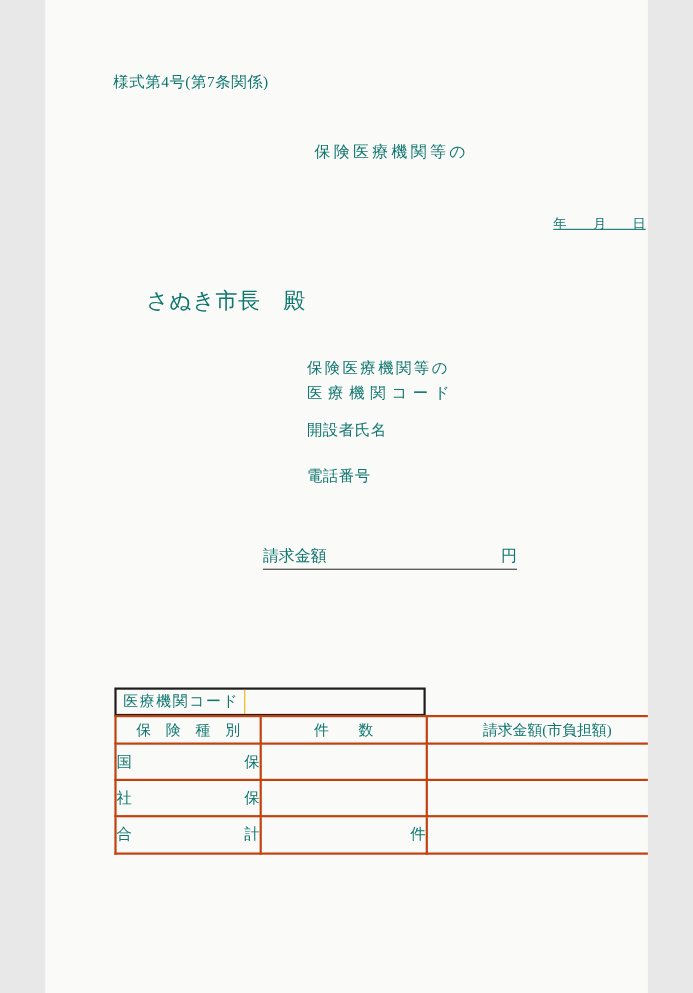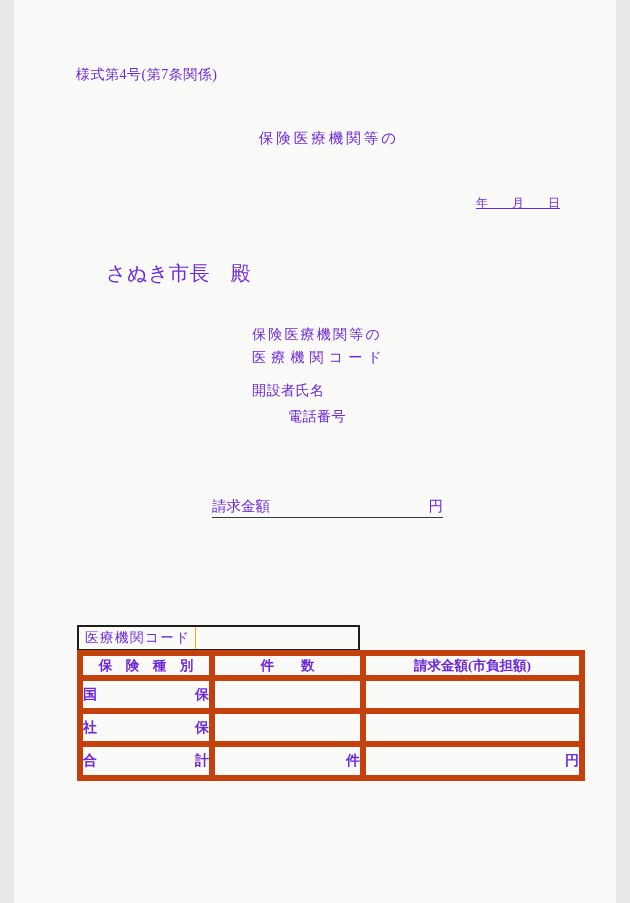--- a/index.html
+++ b/index.html
@@ -1,44 +1,44 @@
 <!DOCTYPE html>
 <html><head>
 <meta charset="utf-8">
 <style>
   * { margin: 0; padding: 0; box-sizing: border-box; }
   html, body { background: #e8e8e8; }
   .page {
     position: relative;
-    width: 602px;
+    width: 548px;
     height: 903px;
     margin: 0 auto;
     background: #fafaf9;
-    color: #6d28d9;
+    color: #0f766e;
     font-family: "Liberation Serif", "DejaVu Serif", serif;
     overflow: hidden;
   }
   .abs { position: absolute; white-space: nowrap; }
 
   .form-number { left: 62px; top: 66px; font-size: 14px; letter-spacing: 0.5px; }
 
   .title {
     left: 0; top: 129px; width: 630px;
     text-align: center; font-size: 14.5px; letter-spacing: 3px;
   }
 
   .date-line { left: 462px; top: 195px; font-size: 12px; text-decoration: underline; }
 
   .addressee { left: 92px; top: 260px; font-size: 20px; letter-spacing: 0.5px; }
 
   .provider-line { left: 238px; font-size: 14px; }
   .provider-line.l1 { top: 326px; letter-spacing: 2.2px; }
   .provider-line.l2 { top: 349px; letter-spacing: 5.2px; }
   .provider-line.l3 { top: 382px; letter-spacing: 0.5px; }
-  .provider-line.l4 { top: 408px; letter-spacing: 0.5px; margin-left: 36px; }
+  .provider-line.l4 { top: 424px; letter-spacing: 0.5px; }
 
   .claim-line {
     left: 198px; top: 496px; width: 231px; height: 22px;
     display: flex; justify-content: space-between; align-items: flex-end;
     border-bottom: 1px solid #3a3a3a;
     font-size: 14.5px; line-height: 21px; gap: 13px;
   }
   .claim-value { flex: 1; }
 
   .body-par { left: 63px; top: 562px; width: 525px; font-size: 14px; line-height: 24px; }
@@ -57,22 +57,22 @@
     font-size: 13.5px; letter-spacing: 1.5px;
     white-space: nowrap;
   }
   .code-value { flex: 1; height: 100%; }
 
   table.main-table {
     position: absolute; left: 63px; top: 650px;
     width: 502px; border-collapse: collapse; table-layout: fixed;
   }
   .main-table th, .main-table td {
-    border: 6px solid #c2410c;
-    font-weight: bold;
+    border: 2px solid #c2410c;
+    font-weight: normal;
     font-size: 14px;
     padding: 0;
   }
   .main-table th { height: 25px; font-size: 13.5px; text-align: center; vertical-align: middle; }
   .main-table td { height: 33px; vertical-align: middle; }
   .main-table tr.total-row td { height: 34px; }
   .type-cell { padding: 0 10px 0 8px; }
   .type-inner { display: flex; justify-content: space-between; }
   .count-cell, .amount-cell { text-align: right; }
   .count-cell { padding-right: 14px; }

